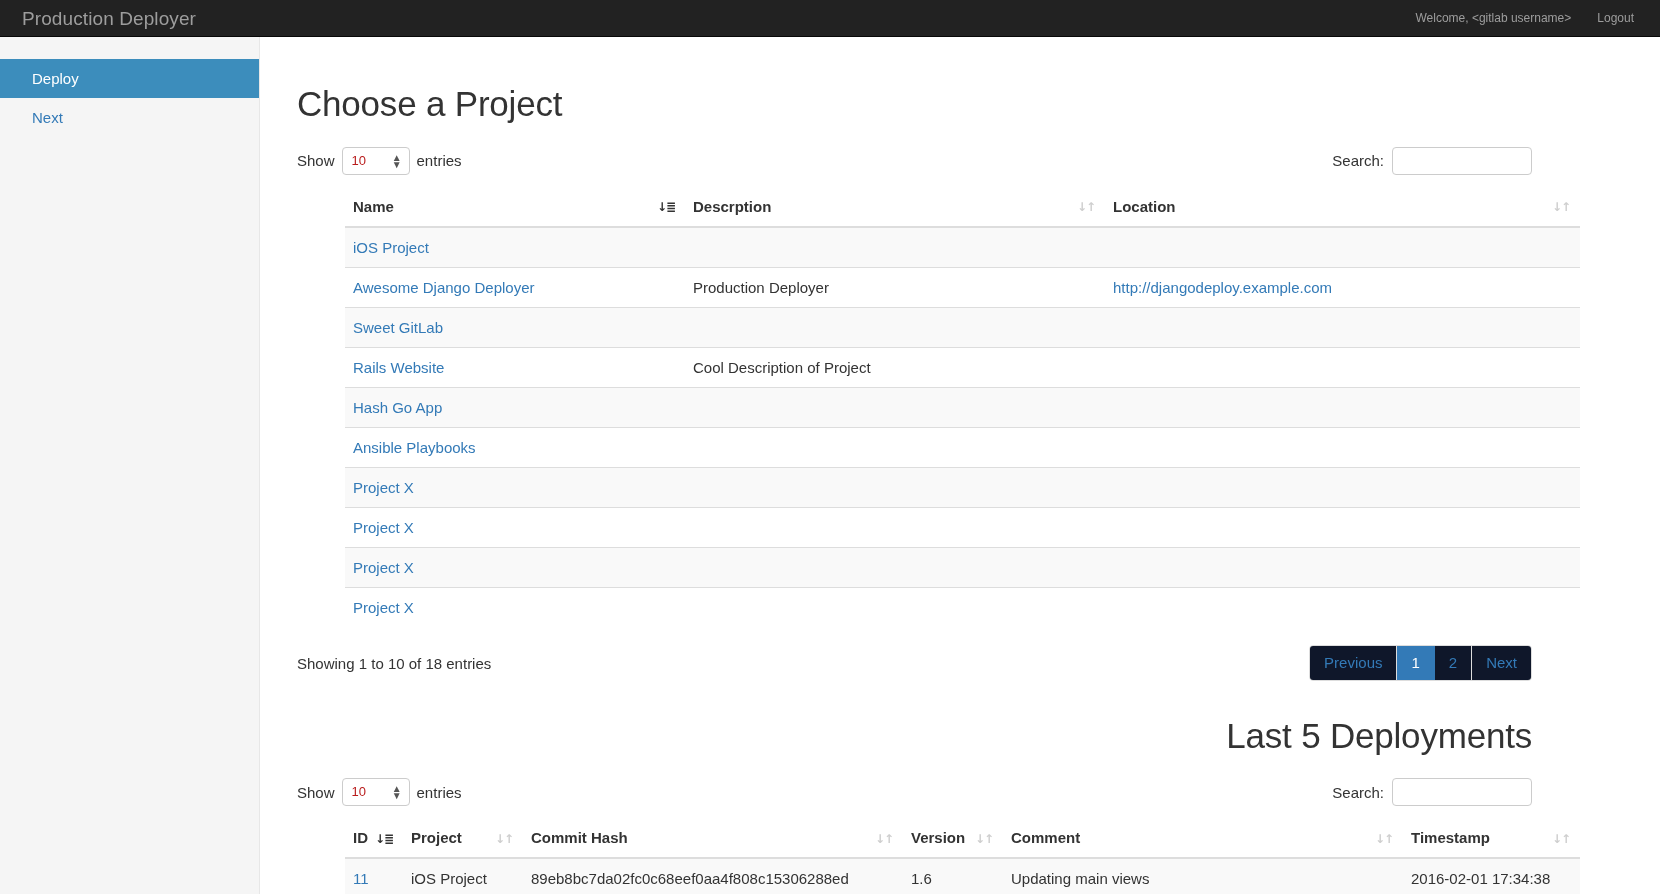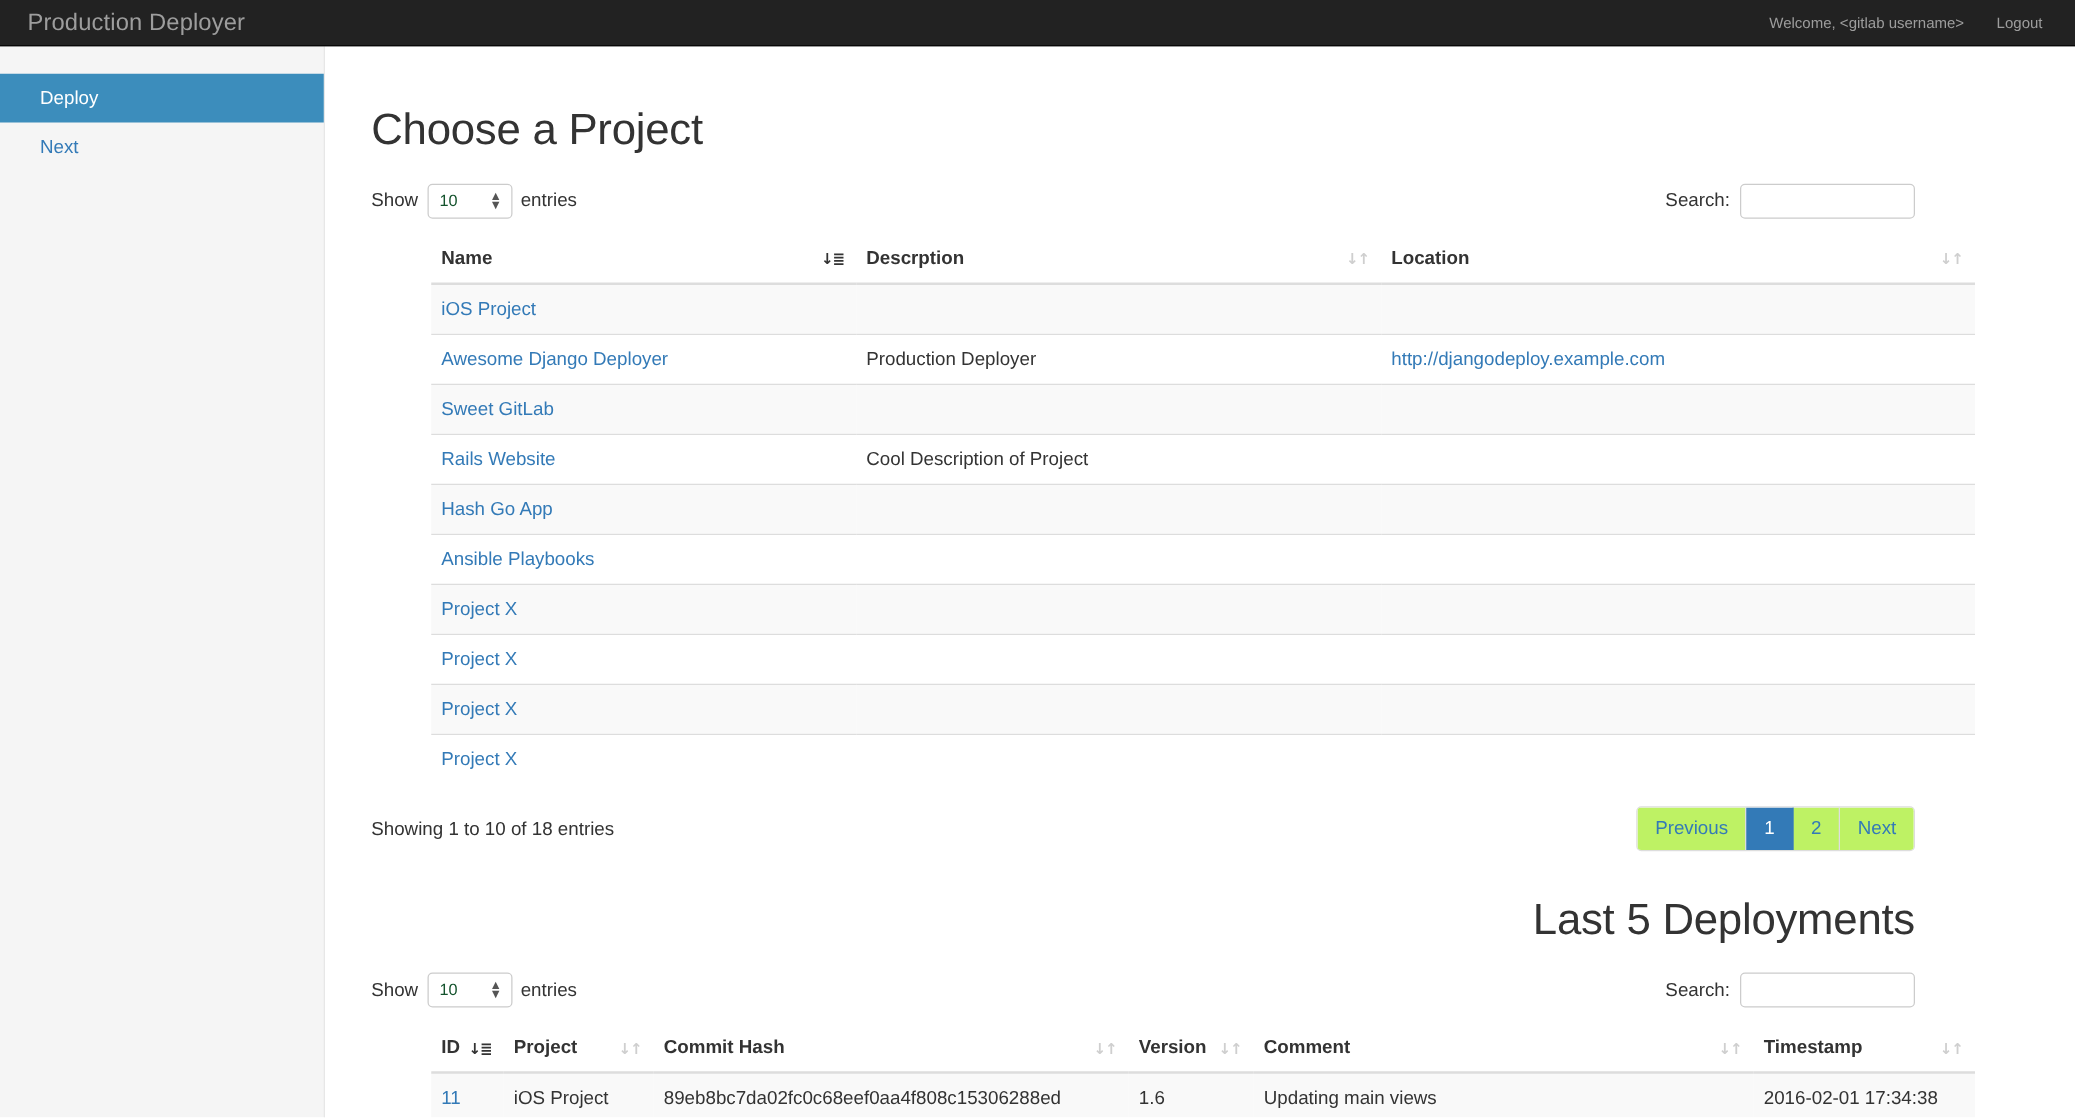--- a/index.html
+++ b/index.html
@@ -107,21 +107,21 @@
   .dt-select {
     position: relative;
     display: inline-block;
   }
   .dt-select select {
     appearance: none;
     -webkit-appearance: none;
     -moz-appearance: none;
     font-family: "Liberation Sans", sans-serif;
     font-size: 13px;
-    color: #14532d;
+    color: #b91c1c;
     background: #ffffff;
     border: 1px solid #cccccc;
     border-radius: 4px;
     padding: 5px 26px 5px 9px;
     height: 28px;
     width: 68px;
     line-height: 16px;
     cursor: pointer;
     outline: none;
   }
@@ -230,21 +230,21 @@
   .pagination {
     display: flex;
     border-radius: 4px;
     overflow: hidden;
     border: 1px solid #dddddd;
   }
   .pg {
     padding: 8px 14px;
     font-size: 15px;
     color: #337ab7;
-    background: #bef264;
+    background: #0f172a;
     border-right: 1px solid #dddddd;
     cursor: pointer;
     line-height: 18px;
     user-select: none;
   }
   .pg:last-child { border-right: none; }
   .pg.active {
     background: #337ab7;
     color: #ffffff;
     border-right-color: #337ab7;

